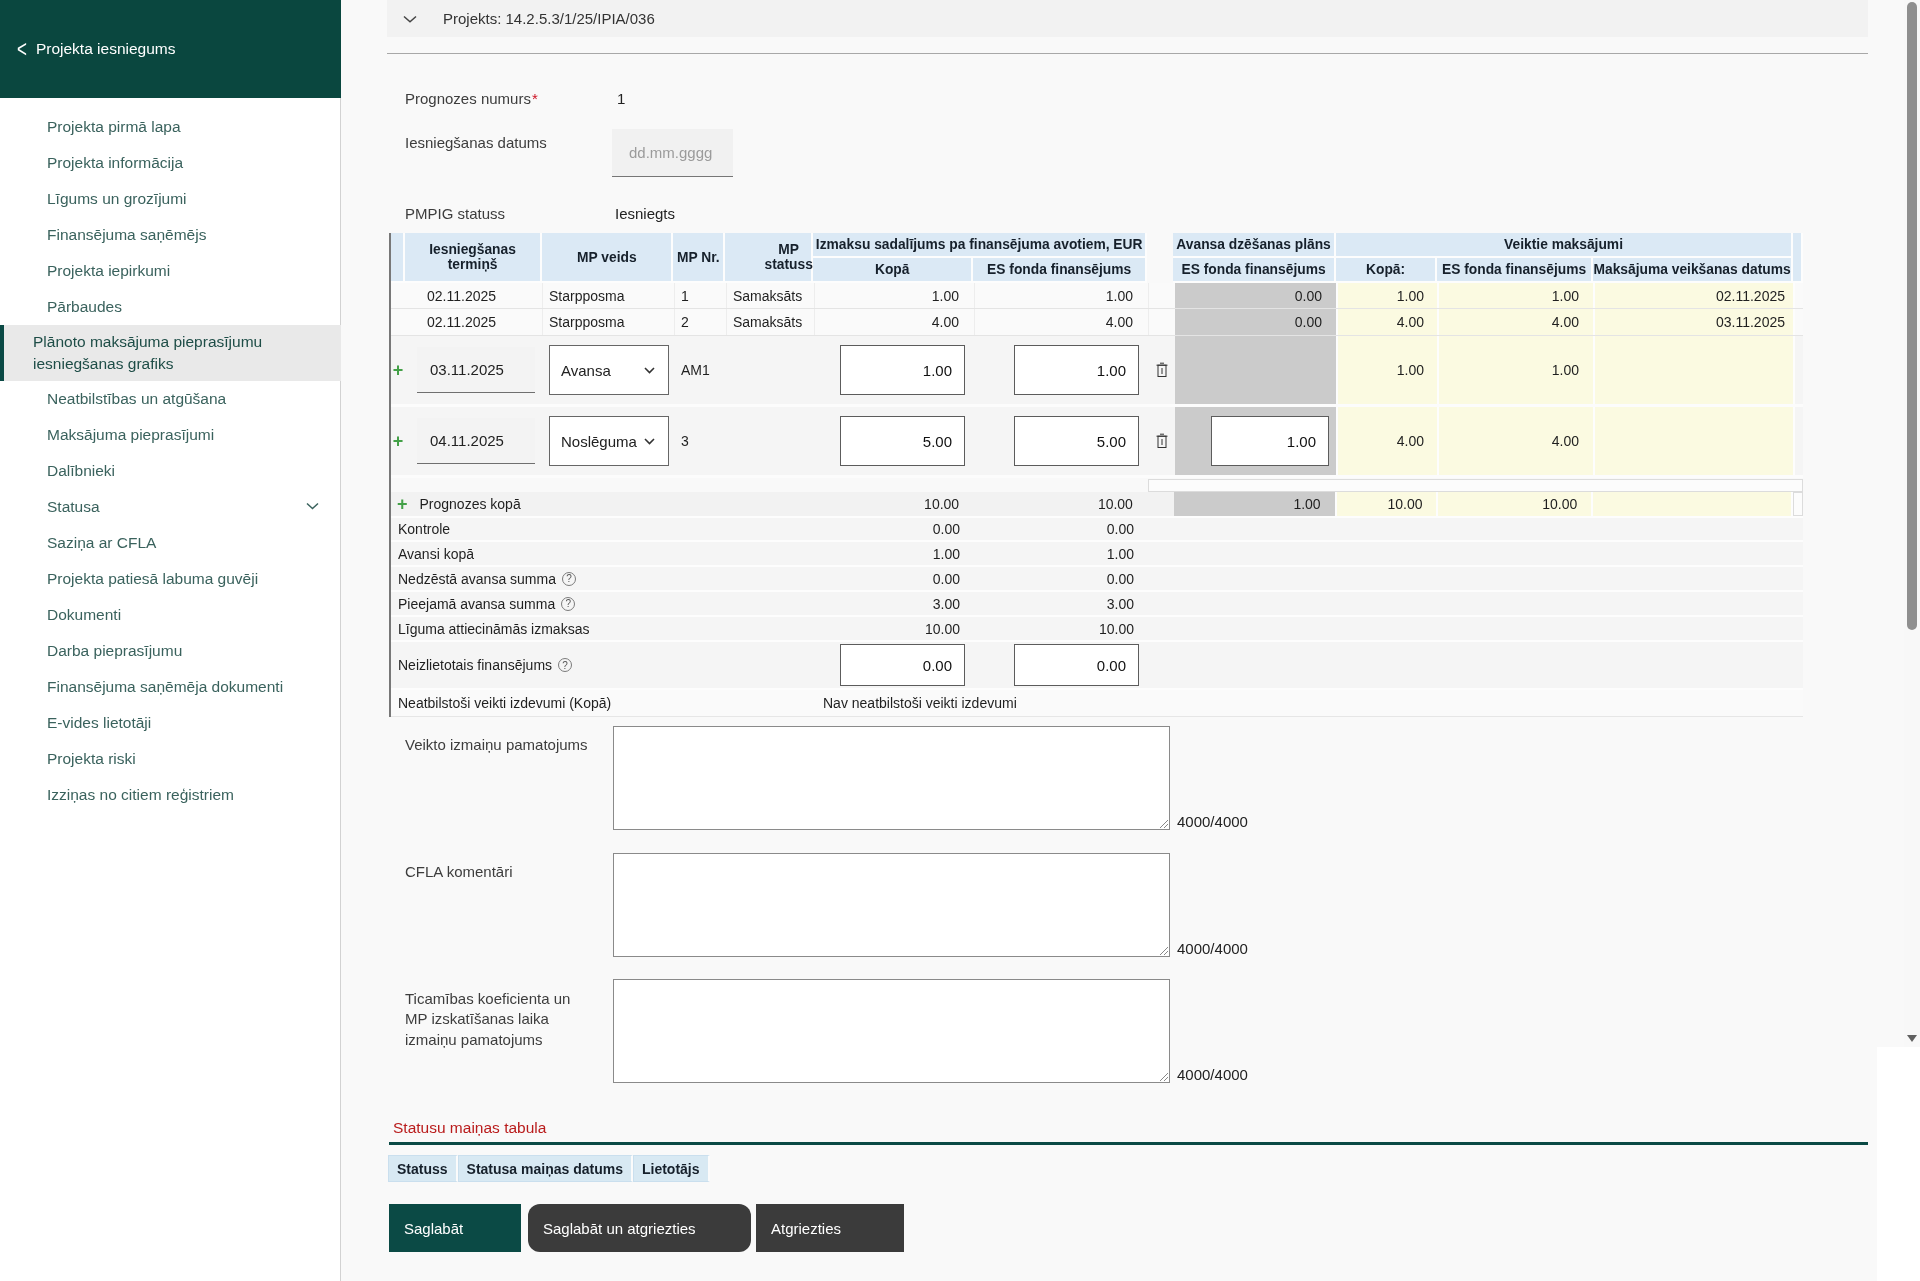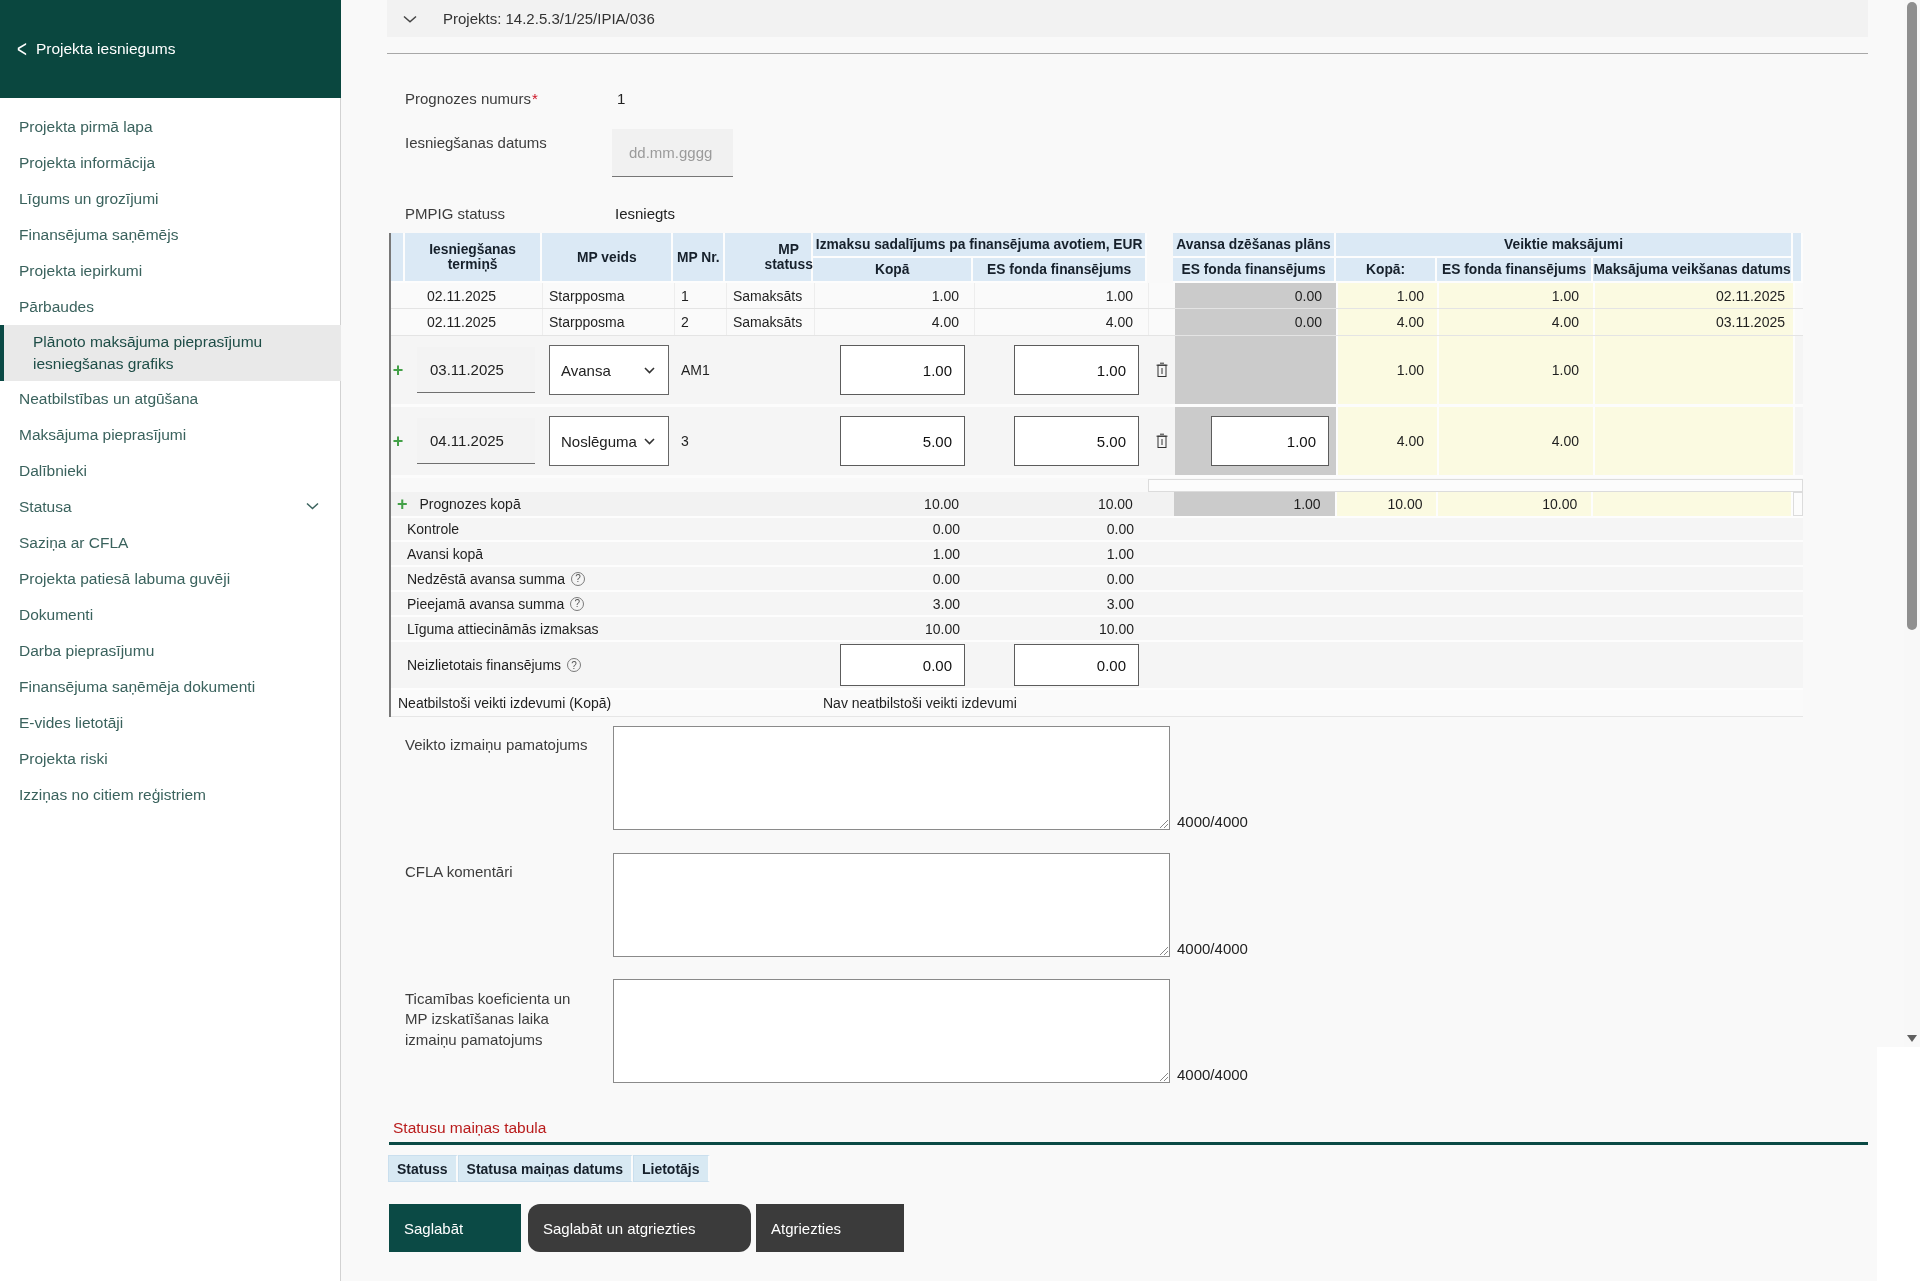--- a/index.html
+++ b/index.html
@@ -5,21 +5,21 @@
   * { margin:0; padding:0; box-sizing:border-box; }
   html,body { width:1920px; height:1281px; }
   body { font-family:"Liberation Sans", sans-serif; background:#f9f9f9; color:#333; overflow:hidden; position:relative; }
 
   
   .sidebar { position:absolute; left:0; top:0; width:341px; height:1281px; background:#ffffff; border-right:1px solid #d2d2d2; }
   .sidebar-header { position:absolute; left:0; top:0; width:341px; height:98px; background:#0a473f; color:#fff; display:flex; align-items:center; padding-left:17px; cursor:pointer; }
   .sidebar-header .back-chevron { font-size:17px; font-weight:400; margin-right:9px; line-height:1; transform:scaleY(1.4); }
   .sidebar-header .hdr-label { font-size:15.5px; }
   .side-menu { position:absolute; left:0; top:109px; width:341px; }
-  .side-item { height:36px; display:flex; align-items:center; padding-left:19px; font-size:15.5px; color:#3a625d; cursor:pointer; position:relative; }
+  .side-item { height:36px; display:flex; align-items:center; padding-left:47px; font-size:15.5px; color:#3a625d; cursor:pointer; position:relative; }
   .side-item.active { height:56px; background:#e9e9e9; border-left:4px solid #0b4a45; padding-left:29px; color:#1e4d47; line-height:1.4; align-items:center; }
   .side-item .chev { position:absolute; right:22px; top:13px; }
 
   
   .topbar { position:absolute; left:387px; top:0; width:1481px; height:37px; background:#f2f2f2; display:flex; align-items:center; cursor:pointer; }
   .topbar .chev { margin-left:16px; }
   .topbar .ttl { margin-left:26px; font-size:15px; color:#333; }
   .top-divider { position:absolute; left:387px; top:53px; width:1481px; height:1px; background:#a8a8a8; }
 
   
@@ -69,21 +69,21 @@
   .strip-cell { width:656px; background:#fcfcfc; border:1px solid #dcdcdc; height:13px; margin-top:1px; }
   .totrow { background:#f2f2f2; border-bottom:2px solid #fdfdfd; height:26px; }
   .totrow .cell { height:100%; }
   .tot-label { width:424px; display:flex; align-items:center; padding-left:7px; font-size:14px; color:#1f1f1f; }
   .tot-label .plus { margin-right:12px; }
   .c-xw { width:10px; background:#fcfcfc; border:1px solid #dcdcdc; }
 
   
   .srow { background:#f5f5f5; border-bottom:2px solid #fdfdfd; height:24px; }
   .srow .cell { height:100%; }
-  .srow .lab { width:424px; padding-left:16px; }
+  .srow .lab { width:424px; padding-left:7px; }
   .info-ic { display:inline-flex; width:14px; height:14px; border:1px solid #7b7b7b; border-radius:50%; font-size:10px; color:#555; align-items:center; justify-content:center; margin-left:6px; cursor:pointer; flex:none; }
   .nrow { height:48px; }
   .neatrow { background:#fafafa; border-bottom:1px solid #e6e6e6; height:27px; }
   .neat-val { padding-left:8px; font-size:14px; color:#1f1f1f; display:flex; align-items:center; }
 
   
   .ta-label { position:absolute; left:405px; font-size:15px; color:#3d3d3d; }
   .ta-label.wrap { width:185px; line-height:1.35; }
   .ta { position:absolute; left:613px; width:557px; height:104px; background:#fff; border:1px solid #8a8a8a; resize:none; font-family:"Liberation Sans",sans-serif; font-size:14px; padding:6px; }
   .ta-counter { position:absolute; left:1177px; font-size:15px; color:#222; }

